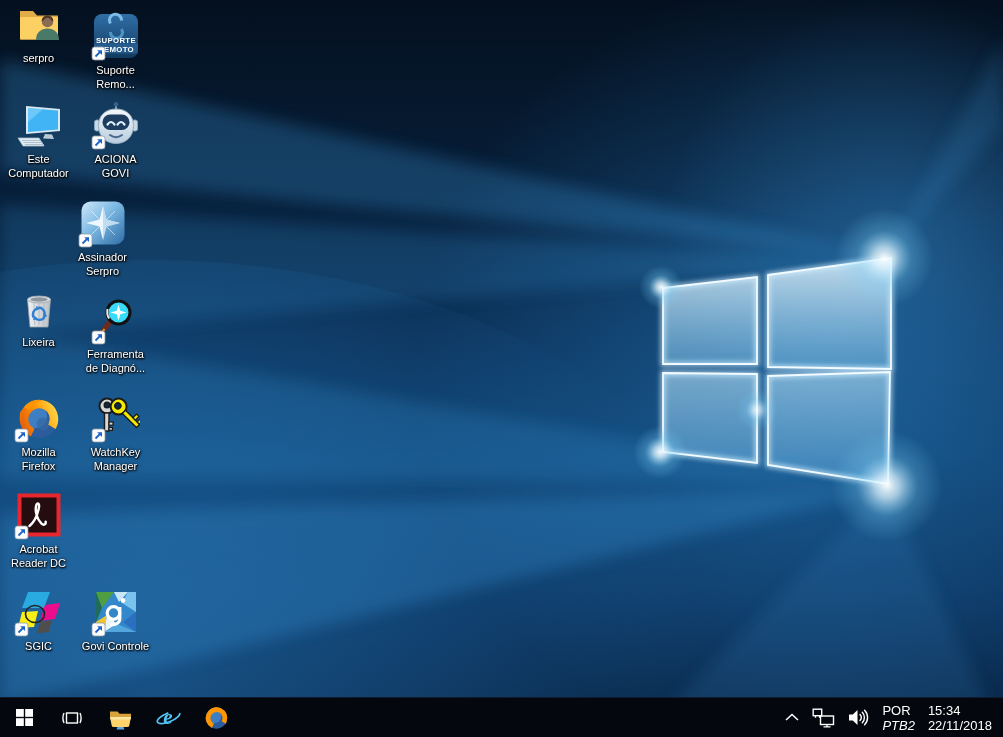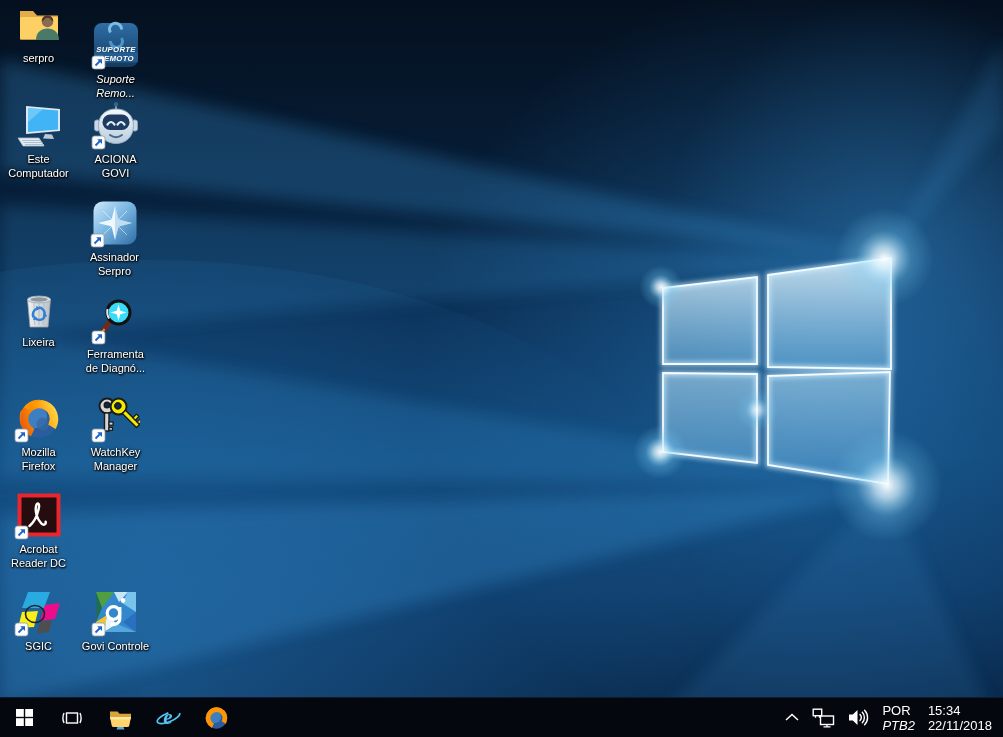--- a/index.html
+++ b/index.html
@@ -117,21 +117,21 @@
         <path d="M5,11 h13 l4,4.5 h21 v24 h-38 z" fill="#e2ad49"></path>
         <rect x="5" y="17" width="38" height="22.5" rx="1.5" fill="#fcd062"></rect>
         <path d="M21,40 c0,-7.5 5,-11.5 11.5,-11.5 c6.5,0 11.5,4 11.5,11.5 z" fill="#497a67"></path>
         <circle cx="32.5" cy="21.5" r="5.8" fill="#8a6a52"></circle>
         <path d="M26.7,21 a5.8,5.8 0 0 1 11.6,0 l-2,-0.5 a4,4 0 0 0 -7.6,0 z" fill="#503626"></path>
       </svg>
     </div>
     <div class="icon-label">serpro</div>
   </div>
 
-  <div class="cell" style="left:77px;top:21px;font-style:italic;">
+  <div class="cell" style="left:77px;top:12px;">
     <div class="glyph">
       <svg viewBox="0 0 48 48" width="48" height="48">
         <defs>
             <linearGradient id="sup" x1="0" y1="0" x2="0" y2="1">
           <stop offset="0" stop-color="#2f6ea6"></stop>
               <stop offset="1" stop-color="#123a5f"></stop>
             </linearGradient>
           </defs>
         <rect x="2" y="2" width="44" height="44" rx="8" fill="url(#sup)"></rect>
         <path d="M29.5,8.5 a6,6 0 1 0 -11,3" stroke="#7dbce4" stroke-width="3" fill="none"></path>
@@ -188,21 +188,21 @@
         <rect x="1" y="1" width="13" height="13" rx="2.5" fill="#fdfdfd" stroke="#8a9aa8" stroke-width=".8"></rect>
         <path d="M4.5,10.5 L9,6" stroke="#1d62c9" stroke-width="1.8"></path>
         <polygon points="6.2,4.2 11,4.2 11,9" fill="#1d62c9"></polygon>
       </svg>
     </div>
     <div class="icon-label">ACIONA
 GOVI</div>
   </div>
 
 
-  <div class="cell" style="left:76px;top:199px;">
+  <div class="cell" style="left:64px;top:199px;">
     <div class="glyph">
       <svg viewBox="0 0 48 48" width="48" height="48">
         <defs>
             <linearGradient id="asg" x1="0" y1="0" x2="1" y2="1">
           <stop offset="0" stop-color="#cfe9fa"></stop>
               <stop offset=".45" stop-color="#7db9e3"></stop>
               <stop offset="1" stop-color="#2e6da6"></stop>
             </linearGradient>
           </defs>
         <rect x="2.5" y="2.5" width="43" height="43" rx="9" fill="url(#asg)"></rect>

